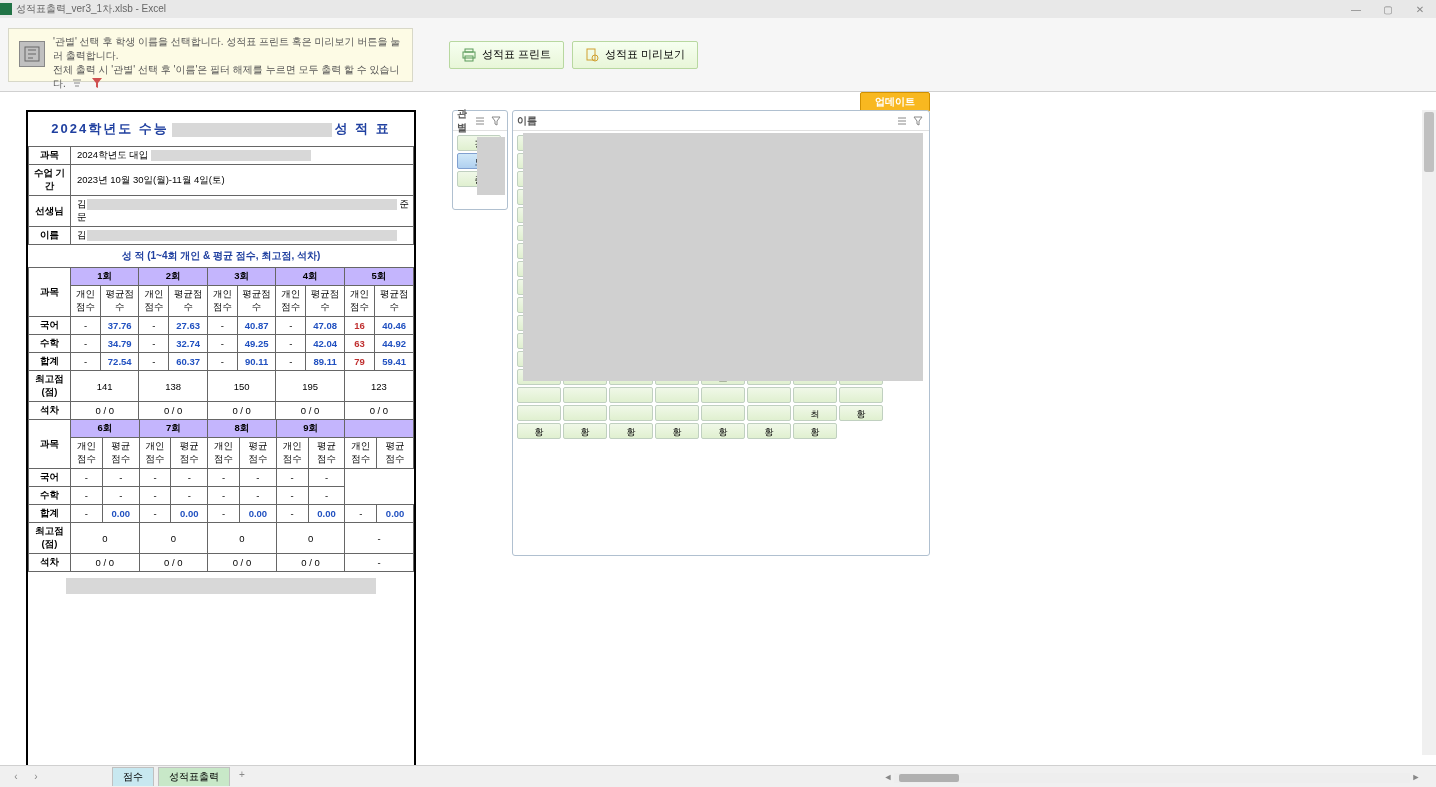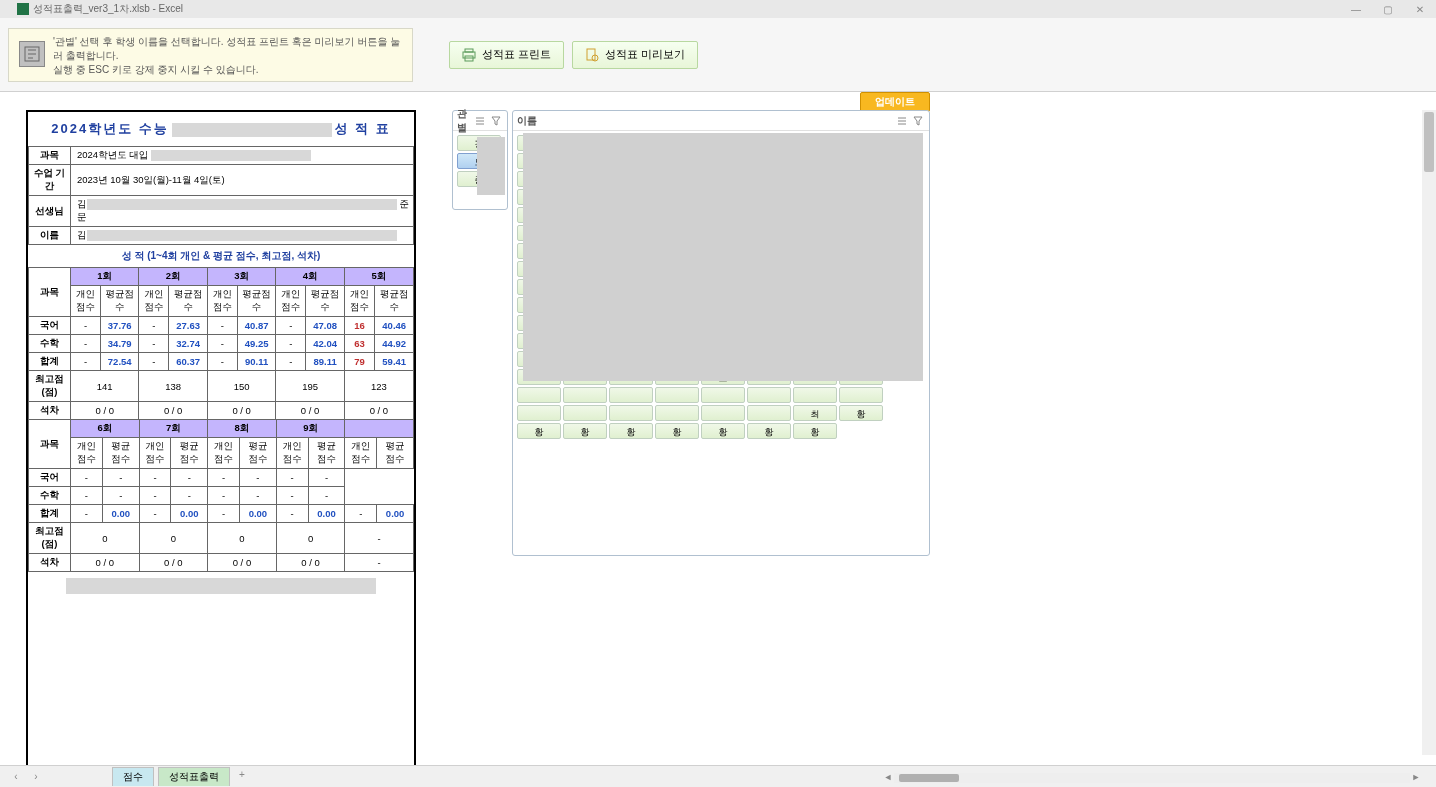--- a/index.html
+++ b/index.html
@@ -1,19 +1,19 @@
 <!DOCTYPE html>
 <html><head>
 <meta charset="utf-8">
 <style>
 * { margin: 0; padding: 0; box-sizing: border-box; font-family: "Malgun Gothic", Arial, sans-serif; }
 html, body { width: 1436px; height: 787px; overflow: hidden; background: #f0f0f0; }
 
 
-.titlebar { height: 18px; background: #e8e8e8; display: flex; align-items: center; padding: 0 17px; font-size: 10px; color: #666; position: relative; }
+.titlebar { height: 18px; background: #e8e8e8; display: flex; align-items: center; padding: 0 0; font-size: 10px; color: #666; position: relative; }
 .excel-icon { width: 12px; height: 12px; background: #217346; margin-right: 4px; display: inline-block; }
 .titlebar-actions { position: absolute; right: 0; top: 0; display: flex; }
 .titlebar-btn { width: 32px; height: 18px; display: flex; align-items: center; justify-content: center; color: #888; font-size: 10px; cursor: pointer; }
 
 
 .ribbon { height: 74px; background: #f6f6f6; border-bottom: 1px solid #d0d0d0; display: flex; align-items: center; padding: 4px 8px; gap: 8px; }
 .info-box { background: #fdfbe5; border: 1px solid #d8d8c8; padding: 6px 10px; font-size: 10px; color: #555; line-height: 1.4; width: 405px; height: 54px; display: flex; gap: 8px; }
 .info-icon-box { width: 26px; height: 26px; background: #c0c0c0; border: 1px solid #888; display: flex; align-items: center; justify-content: center; font-size: 9px; color: #555; flex-shrink: 0; margin-top: 6px; }
 .info-lines { display: flex; flex-direction: column; }
 .extra-icon { width: 14px; height: 14px; display: inline-block; margin: 0 2px; vertical-align: middle; }
@@ -102,20 +102,29 @@
 <div class="ribbon">
   <div class="info-box">
     <div class="info-icon-box">
       <svg width="16" height="16" viewBox="0 0 16 16">
           <rect x="1" y="1" width="14" height="14" fill="none" stroke="#666"></rect>
           <path d="M4 4h8M4 8h8M4 12h5" stroke="#666"></path>
         </svg>
     </div>
     <div class="info-lines">
       <span>'관별' 선택 후 학생 이름을 선택합니다. 성적표 프린트 혹은 미리보기 버튼을 눌러 출력합니다.</span>
+      <span>
+        <span>전체 출력 시 '관별' 선택 후 '이름'은     필터 해제를 누르면 모두 출력 할 수 있습니다.</span>
+        <span class="extra-icon sort"><svg width="12" height="12" viewBox="0 0 12 12">
+              <path d="M2 3h8M3 6h6M4 9h4" stroke="currentColor"></path>
+            </svg></span>
+        <span class="extra-icon funnel"><svg width="12" height="12" viewBox="0 0 12 12">
+              <path d="M1 1h10L7 6v5l-2-1V6z" fill="currentColor"></path>
+            </svg></span>
+      </span>
       <span>실행 중 ESC 키로 강제 중지 시킬 수 있습니다.</span>
     </div>
   </div>
   <div class="action-buttons">
     <button class="action-btn">
       <span class="printer-icon">
         <svg width="14" height="14" viewBox="0 0 14 14">
             <rect x="3" y="1" width="8" height="3" fill="none" stroke="currentColor"></rect>
             <rect x="1" y="4" width="12" height="6" fill="none" stroke="currentColor"></rect>
             <rect x="3" y="8" width="8" height="5" fill="none" stroke="currentColor"></rect>

